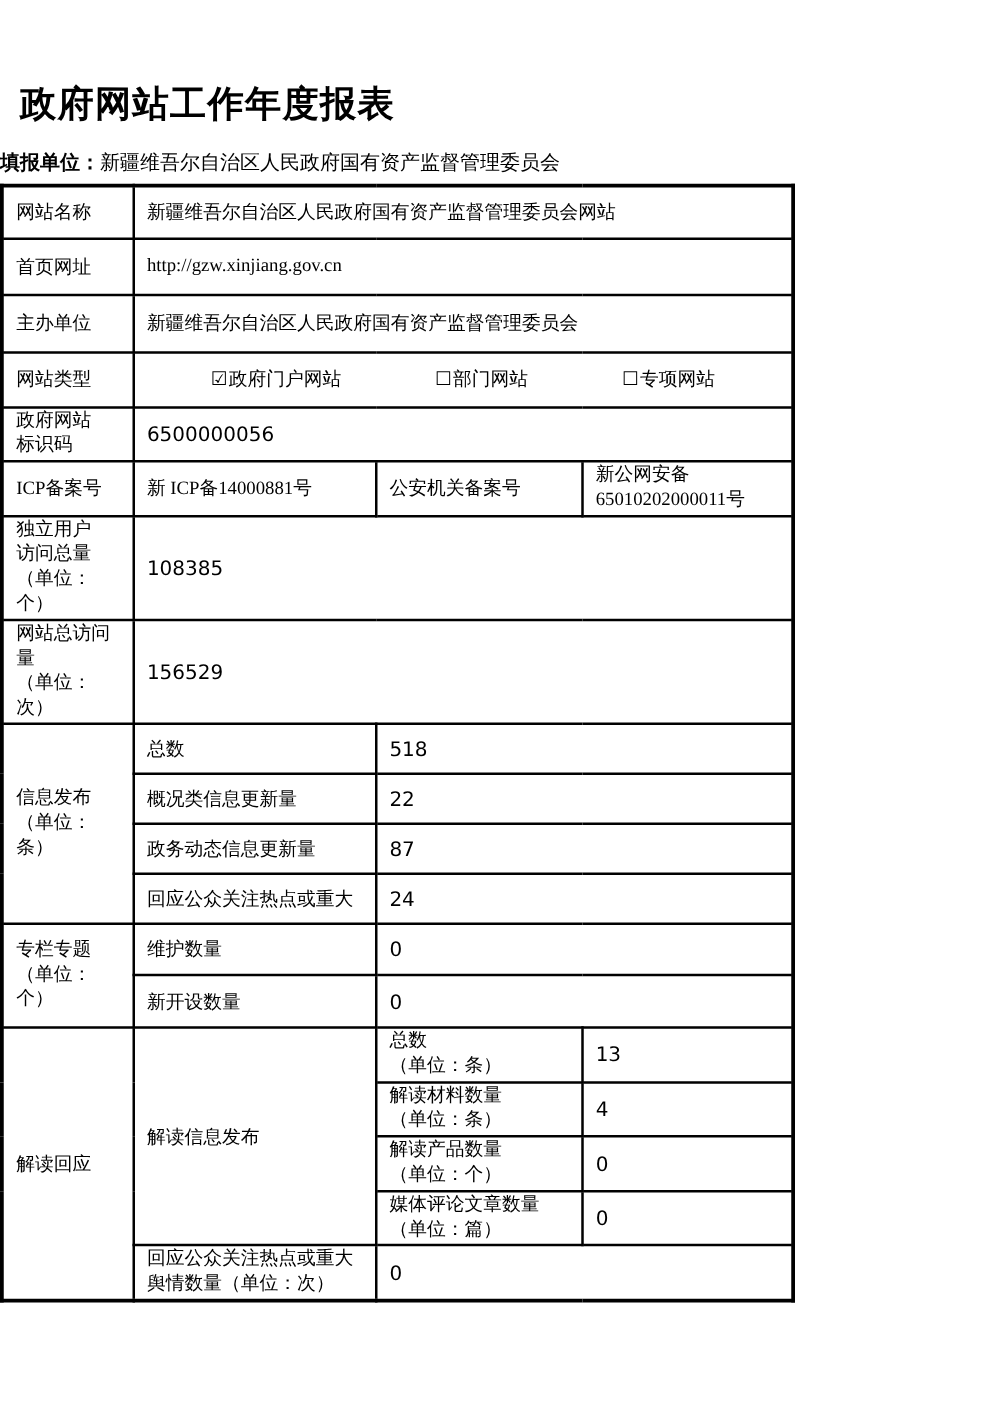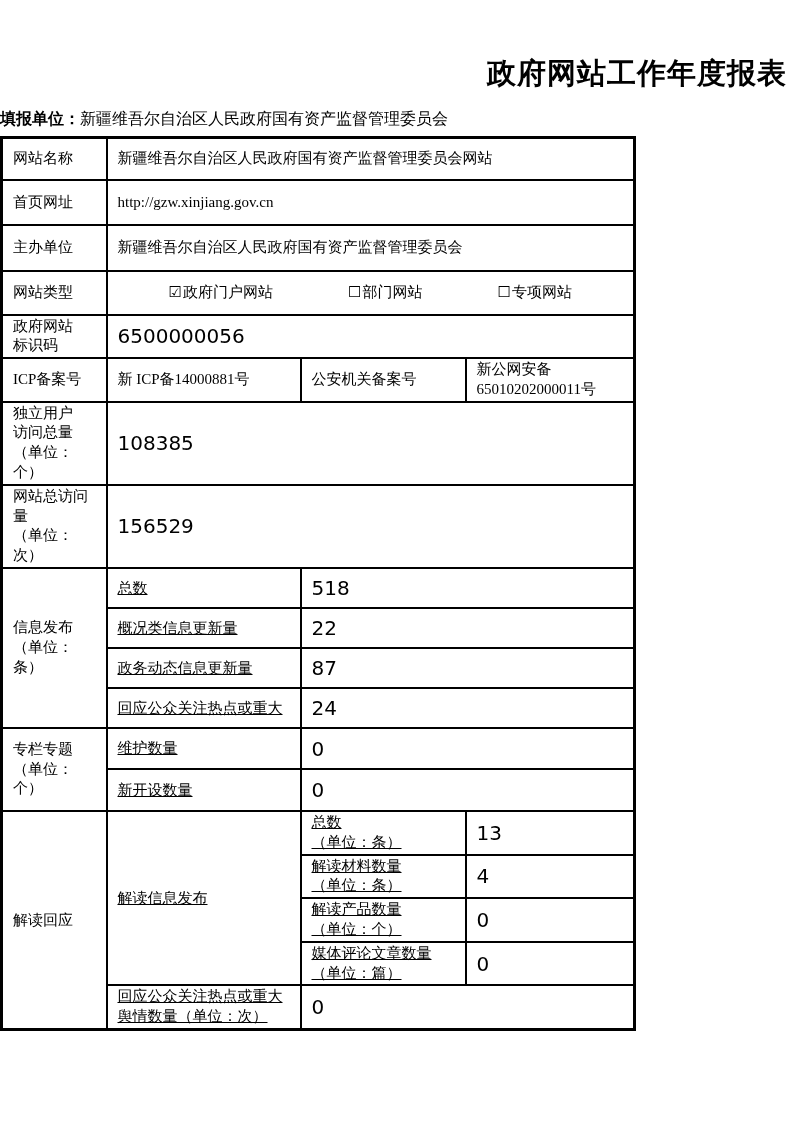--- a/index.html
+++ b/index.html
@@ -5,22 +5,22 @@
   html,body{margin:0;padding:0;background:#ffffff;}
   .page{
     position:relative;
     width:793px;height:1122px;
     background:#ffffff;
     overflow:hidden;
     color:#000;
     font-family:"Liberation Serif","DejaVu Serif",serif;
   }
   .title{
-    margin:6px;padding-top:48px;
-    text-align:right;
+    margin:16px;padding-top:48px;
+    text-align:left;
     font-size:29px;font-weight:bold;
     letter-spacing:1px;
     font-family:"Liberation Serif","DejaVu Serif",serif;
   }
   .subtitle{
     margin-top:7px;
     text-align:center;
     font-size:15px;
   }
   .content{
@@ -39,25 +39,25 @@
     width:633px;
     border:3px solid #000;
   }
   table.report td{
     border:2px solid #000;
     vertical-align:middle;
     padding:1px 10px;
     overflow:hidden;
   }
   .lab{font-size:15px;}
-  .sub{font-size:15px;text-decoration:underline;}
+  .sub{font-size:15px;}
   .vcn{font-size:15px;}
   .val{
     font-family:"DejaVu Sans","Liberation Sans",sans-serif;
-    font-size:20px;
+    font-size:16px;
   }
   .ln{display:block;line-height:1.32;}
   .checks{
     display:flex;
     justify-content:space-evenly;
     align-items:center;
     font-size:15px;
     gap:24px;
   }
   .check-opt{white-space:nowrap;}

